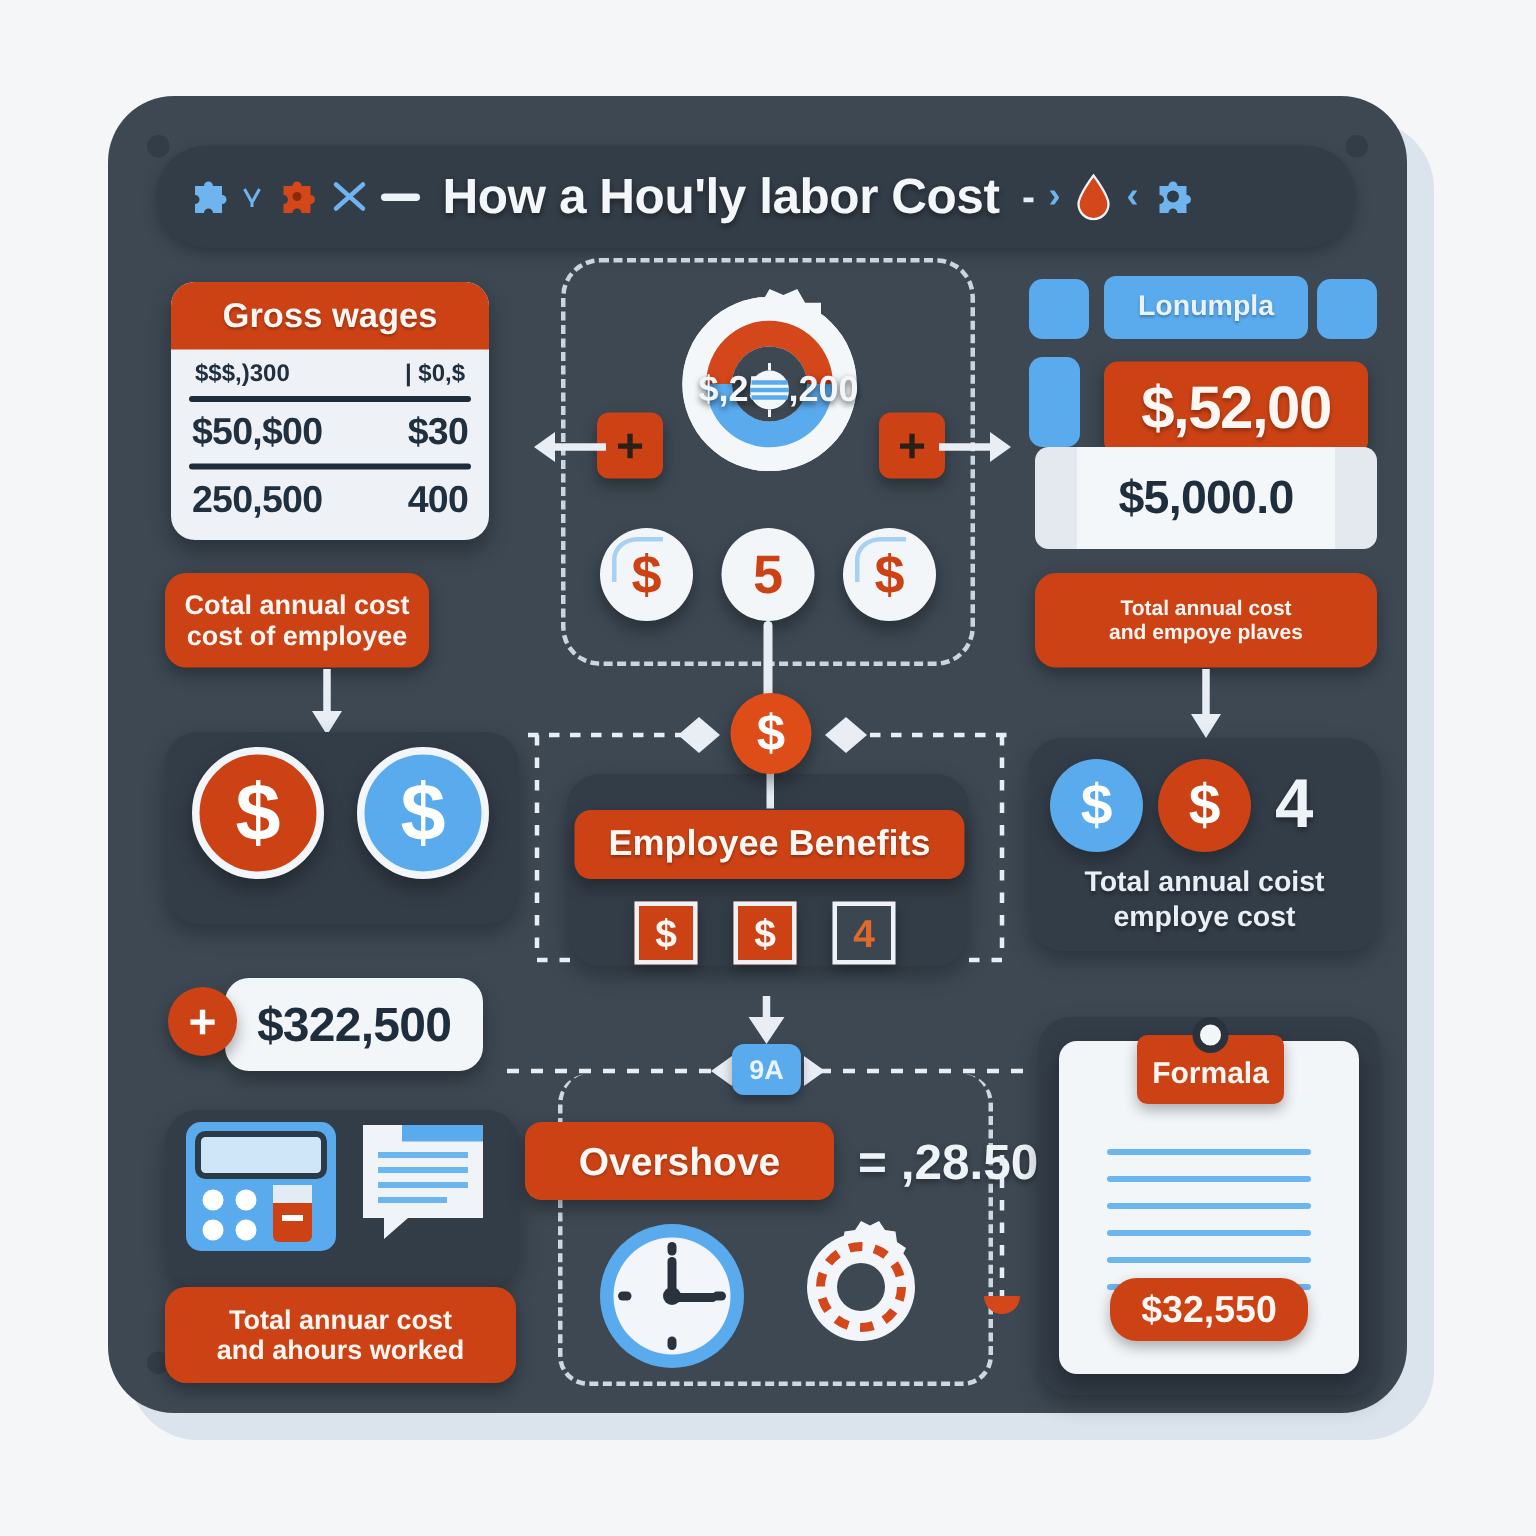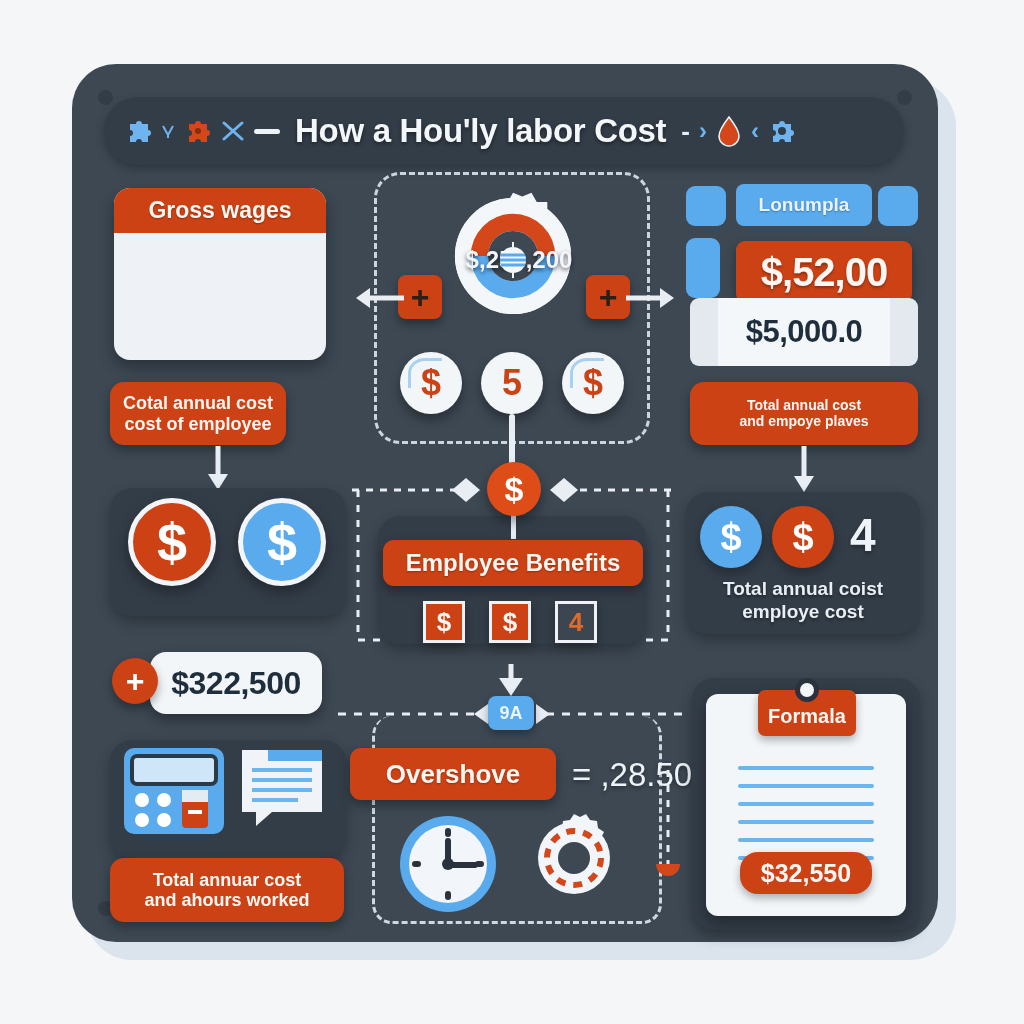--- a/index.html
+++ b/index.html
@@ -393,21 +393,21 @@
     background: #cc4215;
     border-radius: 11px;
     color: #fdf7f3;
     font-size: 26px; font-weight: bold;
     display: flex; align-items: center; justify-content: center;
     box-shadow: 0 5px 11px rgba(0,0,0,.35);
     text-shadow: 0 1px 2px rgba(0,0,0,.3);
   }
   #eq-value {
     position: absolute; left: 572px; top: 756px;
-    font-size: 33px; font-weight: normal; color: #eef3f8;
+    font-size: 33px; font-weight: bold; color: #eef3f8;
     text-shadow: 0 2px 4px rgba(0,0,0,.4);
     white-space: nowrap;
   }
   #clock-icon { position: absolute; left: 396px; top: 812px; }
   #gear-small { position: absolute; left: 528px; top: 812px; }
 
   
   #cb-panel { left: 692px; top: 678px; width: 228px; height: 252px; }
   #clipboard {
     position: absolute; left: 706px; top: 694px;
@@ -489,20 +489,36 @@
     <div class="tb-chev">‹</div>
     <svg class="tb-ico" width="28" height="28" viewBox="0 0 28 28">
       <path d="M5 7h6a3 3 0 016 0h6v6a3 3 0 010 6v6h-6a3 3 0 00-6 0H5v-6a3 3 0 000-6z" fill="#6fb4ef"></path>
       <circle cx="14" cy="14" r="4" fill="#2f3b47"></circle>
     </svg>
   </div>
 </div>
 
 <div id="gross-card">
   <div id="gross-head">Gross wages</div>
+  <div id="gross-table">
+    <div class="gw-row hdr">
+      <span>$$$,)300</span>
+      <span>| $0,$</span>
+    </div>
+    <div class="gw-rule"></div>
+    <div class="gw-row big">
+      <span>$50,$00</span>
+      <span>$30</span>
+    </div>
+    <div class="gw-rule"></div>
+    <div class="gw-row big">
+      <span>250,500</span>
+      <span>400</span>
+    </div>
+  </div>
 </div>
 
 <div class="chip" id="gross-caption">
   <span>Cotal annual cost</span>
   <span>cost of employee</span>
 </div>
 
 <svg class="conn" style="left:206px;top:446px;" width="24" height="46">
   <path d="M12 0v30" stroke="#e8eef4" stroke-width="5"></path>
   <path d="M2 28h20L12 44z" fill="#e8eef4"></path>

